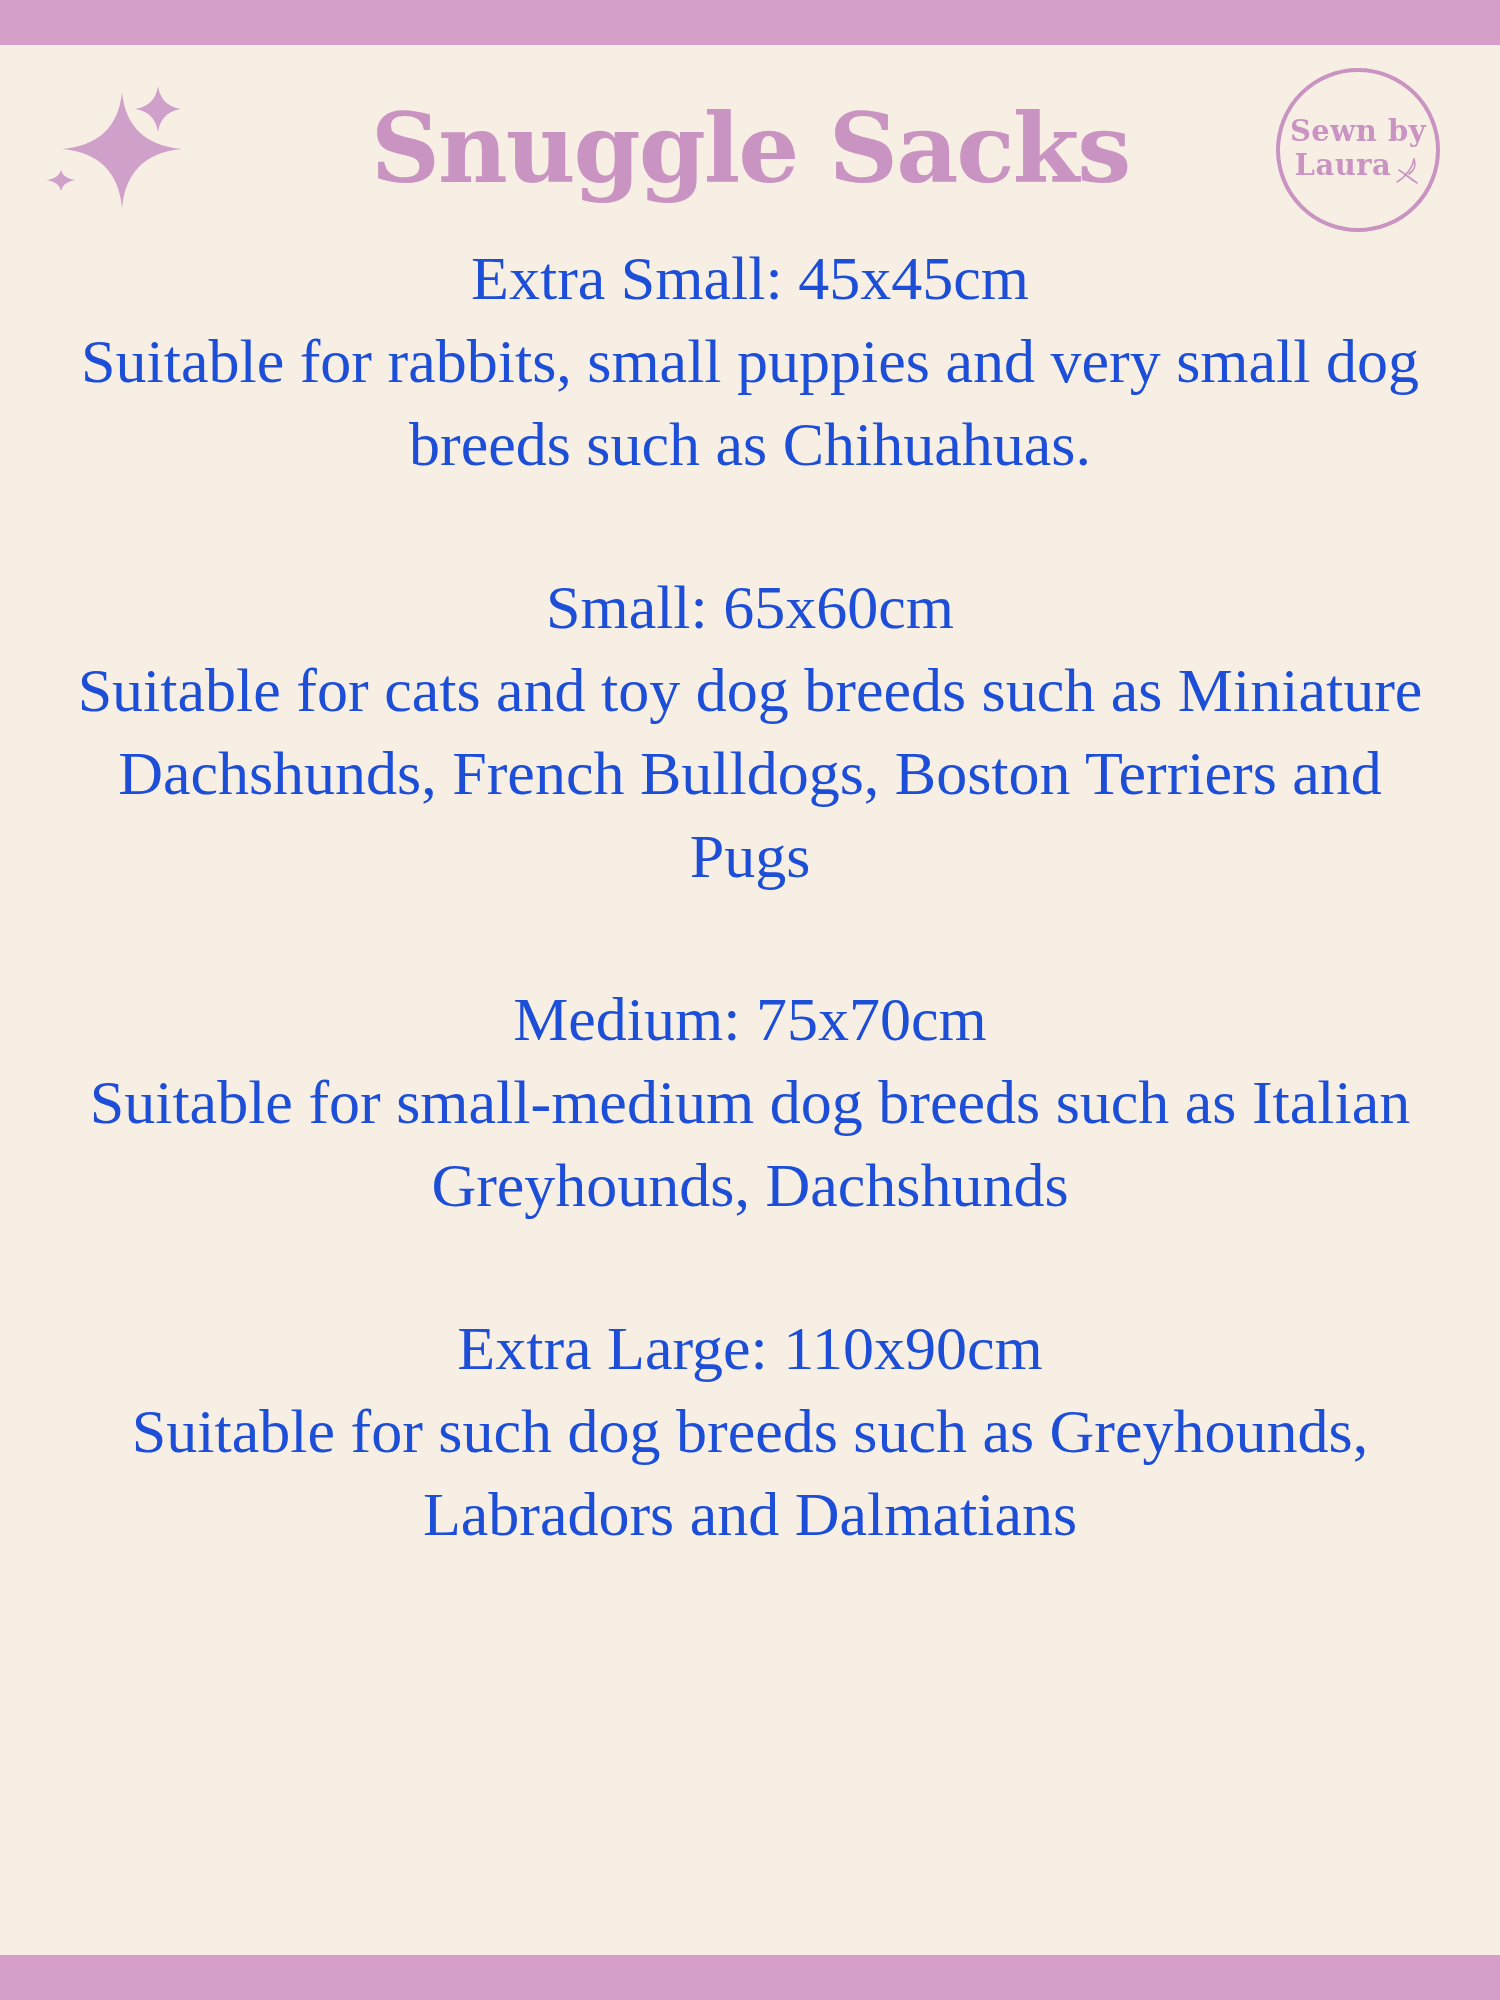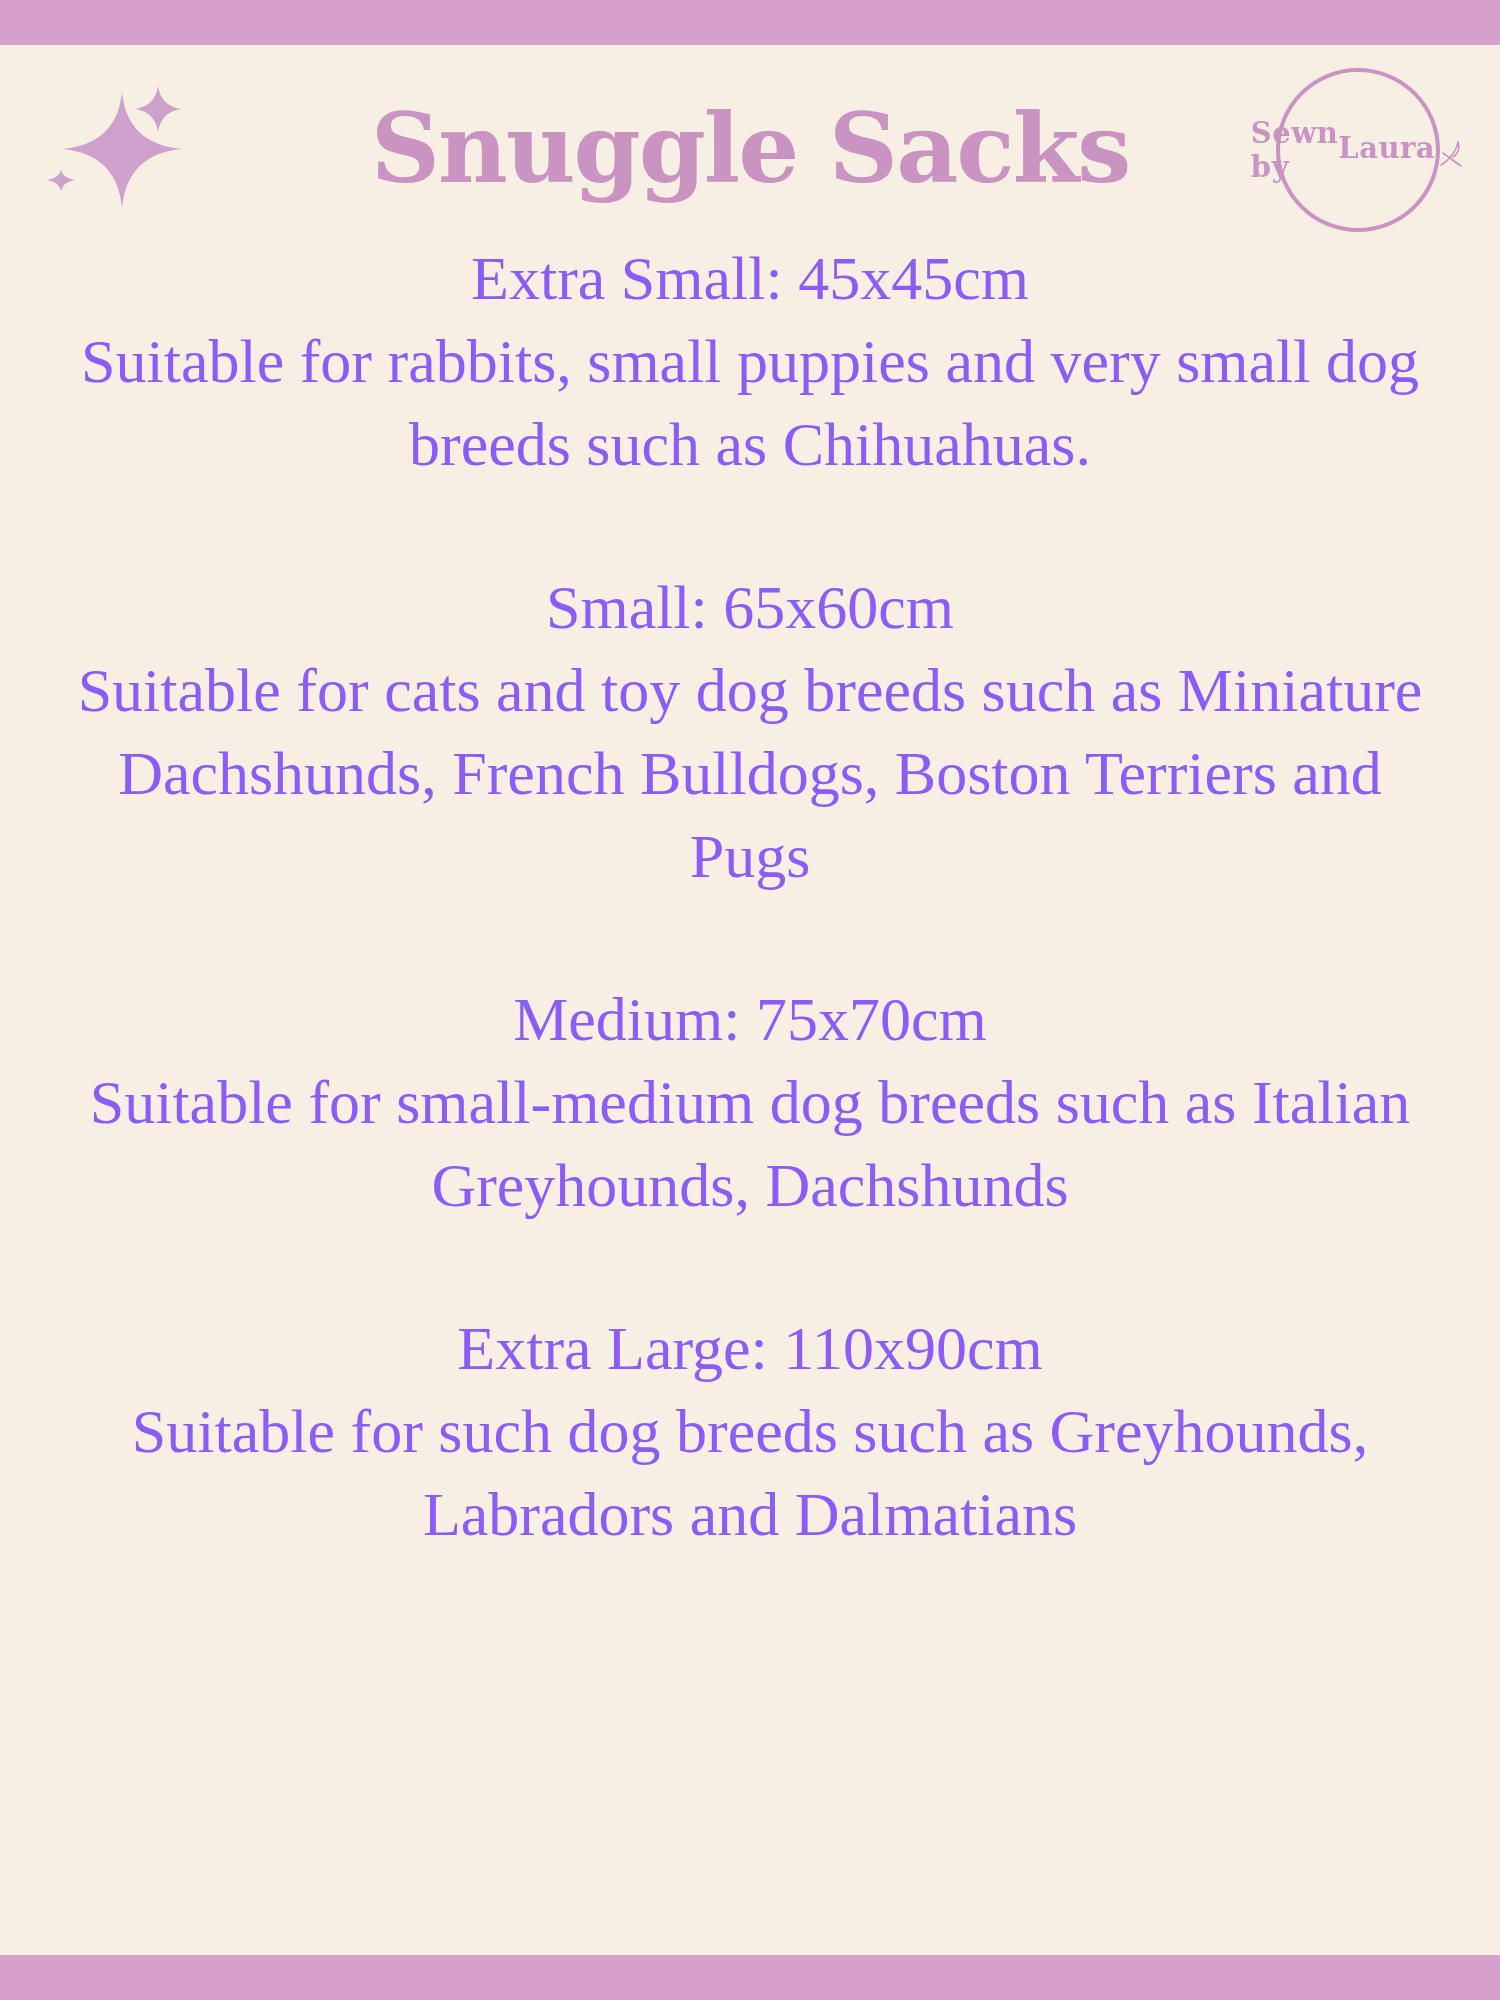--- a/index.html
+++ b/index.html
@@ -48,40 +48,40 @@
 
   .logo-badge {
     position: absolute;
     left: 1276px;
     top: 68px;
     width: 164px;
     height: 164px;
     border: 4px solid #c993c2;
     border-radius: 50%;
     display: flex;
-    flex-direction: row;
+    flex-direction: column;
     align-items: center;
     justify-content: center;
     color: #c993c2;
     font-family: "DejaVu Serif", serif;
     font-weight: 900;
     font-size: 29px;
     line-height: 34px;
     letter-spacing: 0.5px;
   }
   .logo-line2 { display: flex; align-items: flex-start; gap: 2px; }
   .needle { width: 28px; height: 30px; margin-top: 8px; }
 
   .content {
     position: absolute;
     top: 237px;
     left: 30px;
     width: 1440px;
     text-align: center;
-    color: #8b5cf6;
+    color: #1d4ed8;
     font-size: 62px;
     line-height: 83px;
   }
   .size-section { margin-bottom: 80px; }
   .size-heading { font-weight: normal; font-size: 62px; }
   .size-description { white-space: pre-line; }
 </style>
 </head>
 <body>
 

